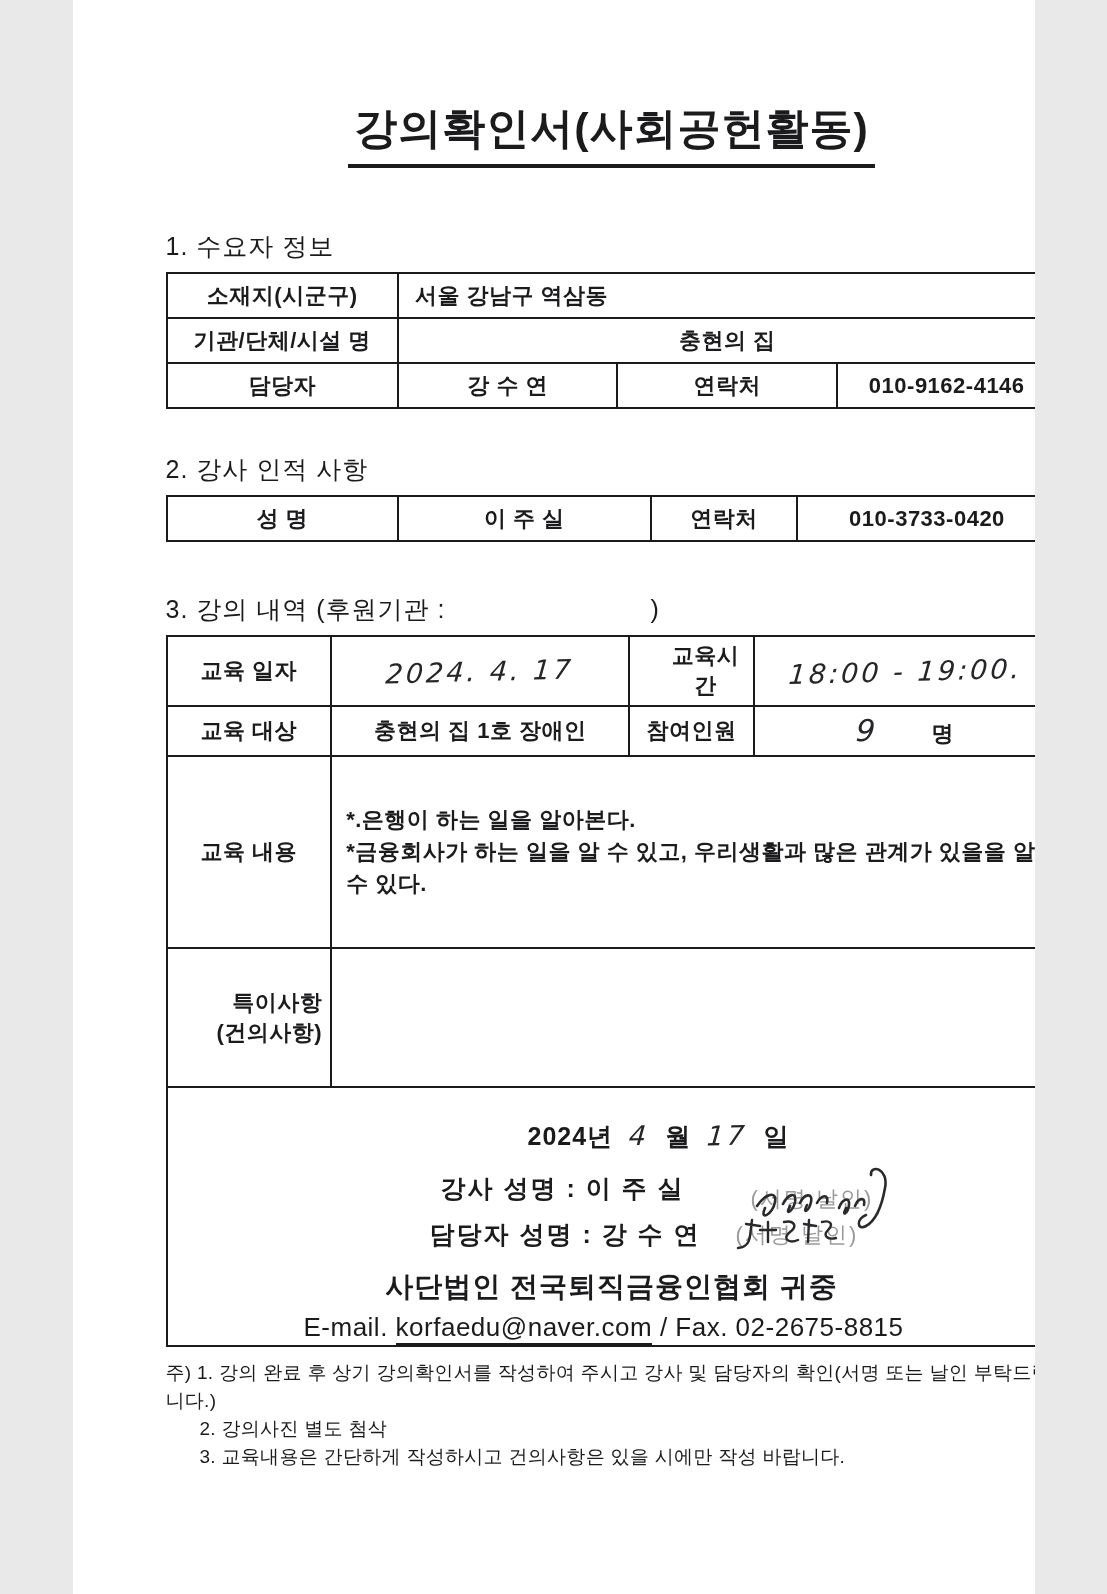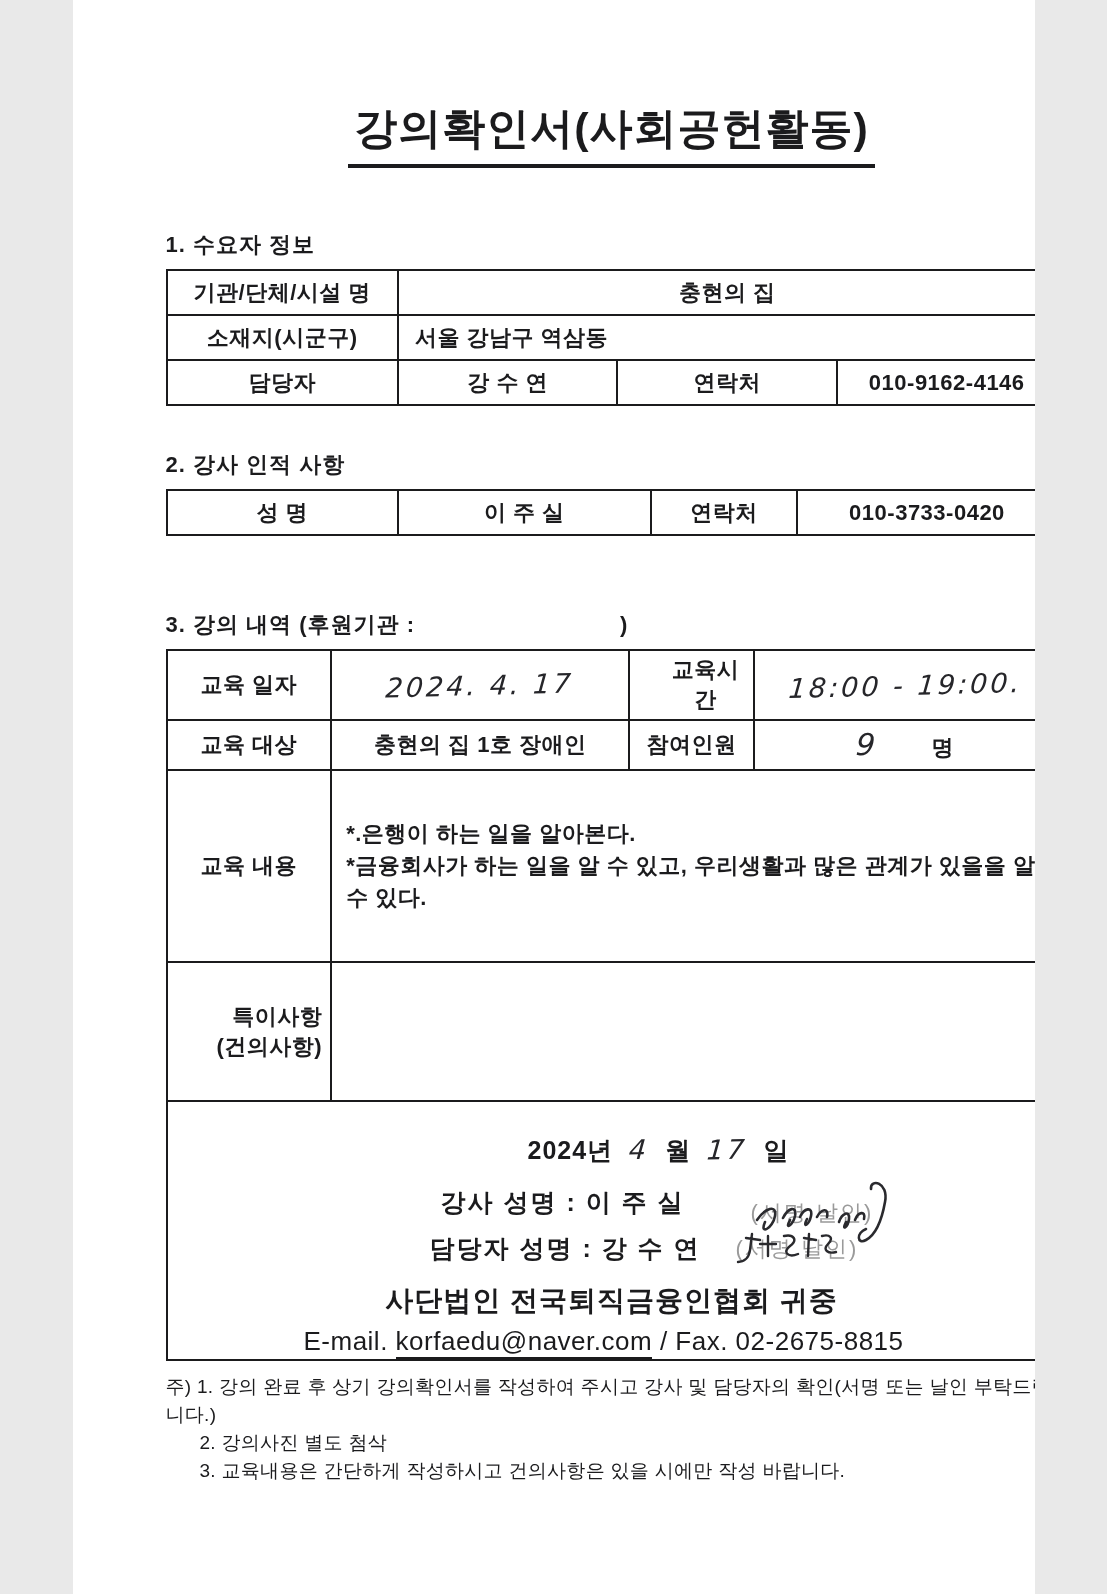--- a/index.html
+++ b/index.html
@@ -23,27 +23,27 @@
     display: inline-block;
     font-size: 43px;
     font-weight: 800;
     letter-spacing: 1px;
     border-bottom: 4px solid #1b1b1d;
     padding: 0 6px 6px 6px;
   }
 
   
   .sec-head {
-    font-size: 22px;
-    font-weight: 700;
+    font-size: 25px;
+    font-weight: 400;
     letter-spacing: 1px;
   }
   .sec1-head { margin-top: 62px; }
   .sec2-head { margin-top: 44px; }
-  .sec3-head { margin-top: 74px; }
+  .sec3-head { margin-top: 51px; }
   .sec-head .paren-gap { display: inline-block; width: 205px; }
 
   
   table {
     width: 100%;
     border-collapse: collapse;
     table-layout: fixed;
     margin-top: 9px;
   }
   table, td { border: 2.5px solid #1b1b1d; }
@@ -121,26 +121,26 @@
   <div class="content">
 
     <div class="doc-title">
       <span>강의확인서(사회공헌활동)</span>
     </div>
 
     <div class="sec-head sec1-head">1. 수요자 정보</div>
     <table class="t1">
       <tbody>
           <tr>
+        <td class="c1">소재지(시군구)</td>
+        <td colspan="3" class="left">서울 강남구 역삼동</td>
+      </tr>
+      <tr>
         <td class="c1">기관/단체/시설 명</td>
         <td colspan="3">충현의 집</td>
-      </tr>
-      <tr>
-        <td class="c1">소재지(시군구)</td>
-        <td colspan="3" class="left">서울 강남구 역삼동</td>
       </tr>
       <tr>
         <td class="c1">담당자</td>
         <td class="c2">강 수 연</td>
         <td class="c3">연락처</td>
         <td class="c4">010-9162-4146</td>
       </tr>
     </tbody>
       </table>
 

